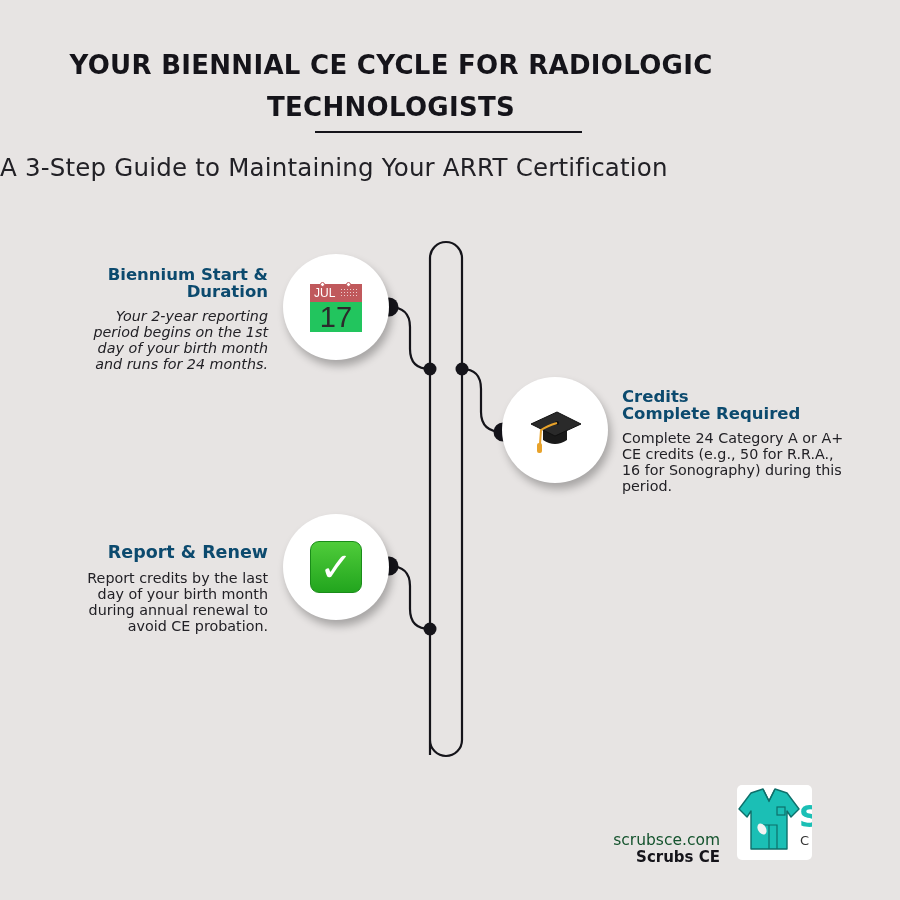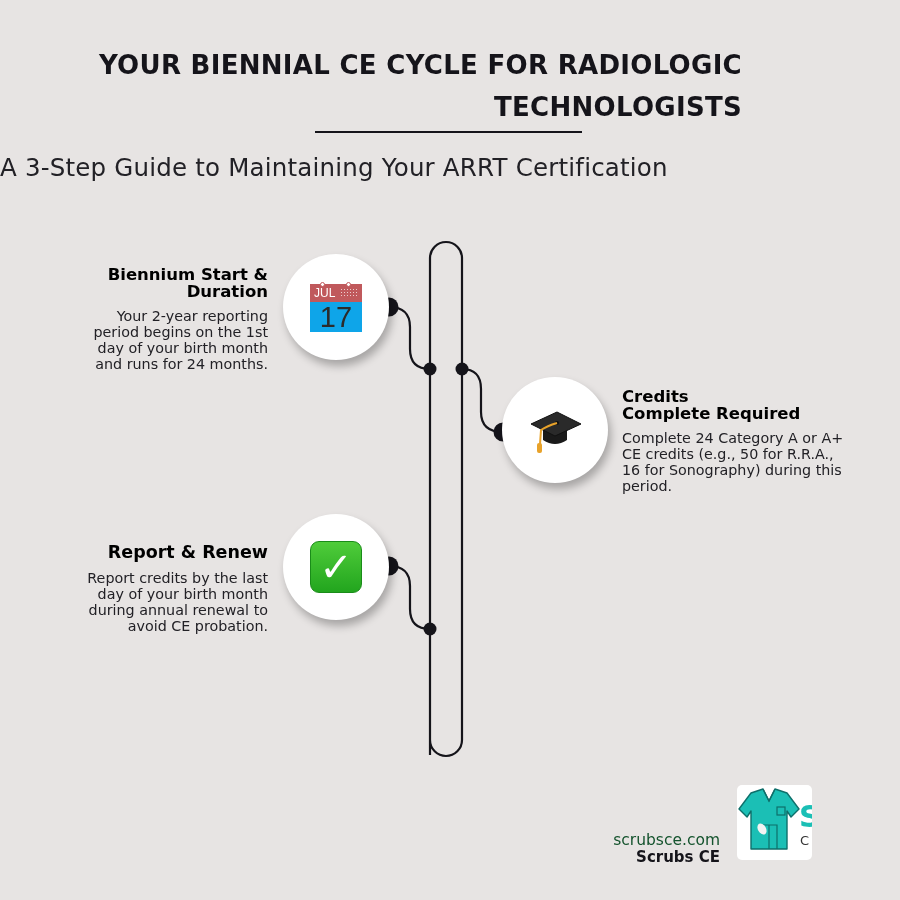--- a/index.html
+++ b/index.html
@@ -6,21 +6,21 @@
   html, body { width: 900px; height: 900px; }
   body {
     background: #e7e4e3;
     font-family: "DejaVu Sans", "Liberation Sans", sans-serif;
     color: #15141a;
     position: relative;
     overflow: hidden;
   }
   .title {
     position: absolute; left: 0; top: 44px; width: 742px;
-    text-align: right; font-weight: bold; font-size: 26px;
+    text-align: center; font-weight: bold; font-size: 26px;
     line-height: 42px; letter-spacing: 0.3px; color: #15141a; padding-left: 40px;
   }
   .title-rule {
     position: absolute; left: 315px; top: 131px; width: 267px; height: 2px;
     background: #15141a;
   }
   .subtitle {
     position: absolute; left: 0; top: 153px; width: 900px;
     text-align: left; font-size: 24.5px; color: #222126;
     letter-spacing: 0.2px;
@@ -29,35 +29,35 @@
   .node {
     position: absolute; width: 106px; height: 106px; border-radius: 50%;
     background: #ffffff;
     box-shadow: 3px 6px 8px rgba(0,0,0,0.28);
     display: flex; align-items: center; justify-content: center;
   }
   .step-text { position: absolute; }
   .step-text.left { text-align: right; }
   .step-text.right { text-align: left; }
   .step-title {
-    font-weight: bold; font-size: 16.5px; line-height: 17px; color: #000000;
+    font-weight: bold; font-size: 16.5px; line-height: 17px; color: #0c4a6e;
   }
   .step-desc {
     font-size: 14.3px; line-height: 16px; color: #222126; margin-top: 8px;
   }
   
   .cal { width: 52px; height: 50px; position: relative; }
   .cal-top {
     position: absolute; left: 0; top: 2px; width: 52px; height: 29px; background: #c0595c;
     color: #ffffff; font-size: 12px; line-height: 19px; padding-left: 4px;
     font-family: Liberation Sans, sans-serif;
   }
   .cal-ring { position: absolute; top: 0; width: 5px; height: 5px; border-radius: 50%; background: #fff; border: 1px solid #c0595c; }
   .cal-body {
-    position: absolute; left: 0; top: 20px; width: 52px; height: 30px; background: #0ea5e9;
+    position: absolute; left: 0; top: 20px; width: 52px; height: 30px; background: #22c55e;
     color: #2b2b2b; font-size: 29px; line-height: 31px; text-align: center;
     font-family: "Liberation Sans", sans-serif;
   }
   .cal-dots { position: absolute; right: 4px; top: 6px; width: 18px; height: 8px;
     background-image: radial-gradient(circle, rgba(255,255,255,0.7) 0.8px, transparent 1px);
     background-size: 3px 3px; }
   
   .check {
     width: 52px; height: 52px; border-radius: 9px;
     background: linear-gradient(#4fcc3a, #22a51e);
@@ -118,21 +118,21 @@
     <div class="cal-ring" style="left:10px;"></div>
     <div class="cal-ring" style="left:36px;"></div>
     <div class="cal-body">17</div>
   </div>
 </div>
 <div class="step-text left" style="right:632px; top:266px; width:220px;">
   <div class="step-title">
     <div>Biennium Start &amp;</div>
     <div>Duration</div>
   </div>
-  <div class="step-desc" style="width:195px; margin-left:auto;">Your 2-year reporting period begins on the 1st day of your birth month and runs for 24 months.</div>
+  <div class="step-desc" style="width:195px; margin-left:auto;font-style:italic;">Your 2-year reporting period begins on the 1st day of your birth month and runs for 24 months.</div>
 </div>
 
 <div class="node" style="left:502px; top:377px;">
   <svg width="56" height="56" viewBox="0 0 56 56">
     <path d="M16,26 L16,38 Q28,46 40,38 L40,26 Z" fill="#1a1a1a"></path>
     <polygon points="4,22 30,10 54,22 28,34" fill="#2a2a2a" stroke="#111" stroke-width="1"></polygon>
     <circle cx="30" cy="21" r="2" fill="#111"></circle>
     <path d="M30,21 Q20,24 14,28 L13,42" stroke="#e8a22a" stroke-width="2" fill="none"></path>
     <rect x="10" y="41" width="5" height="10" rx="2" fill="#e8a22a"></rect>
   </svg>

